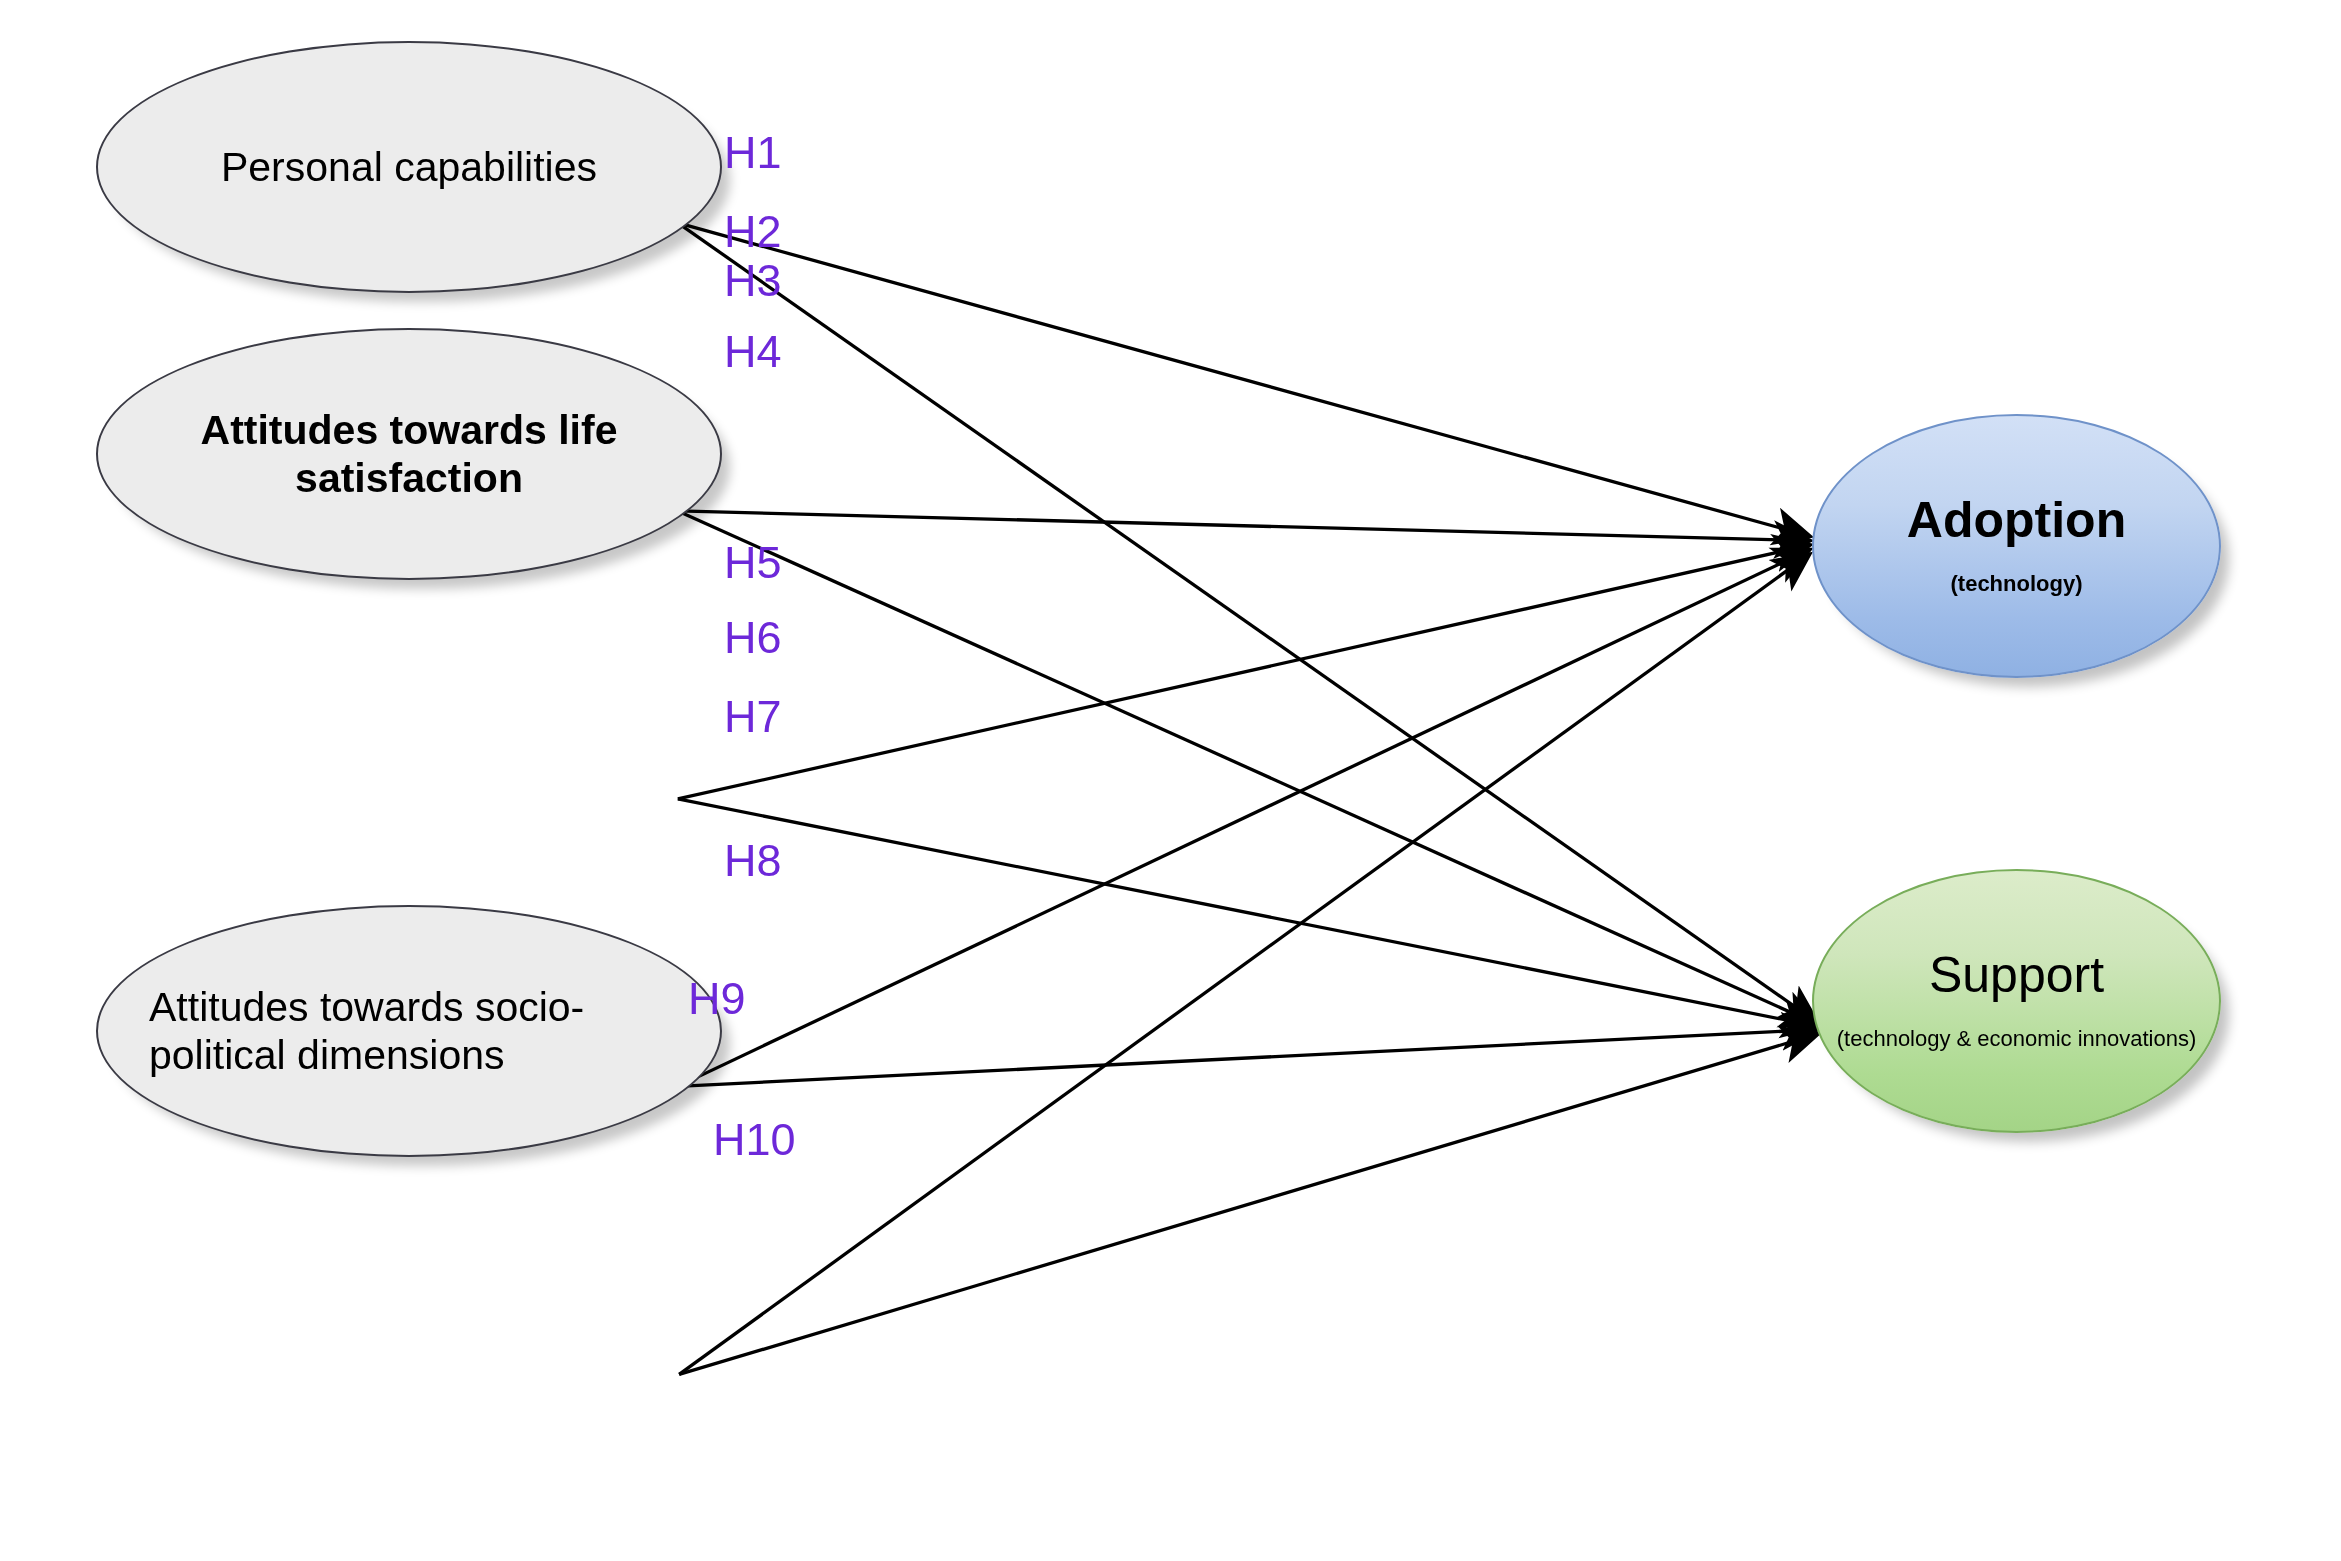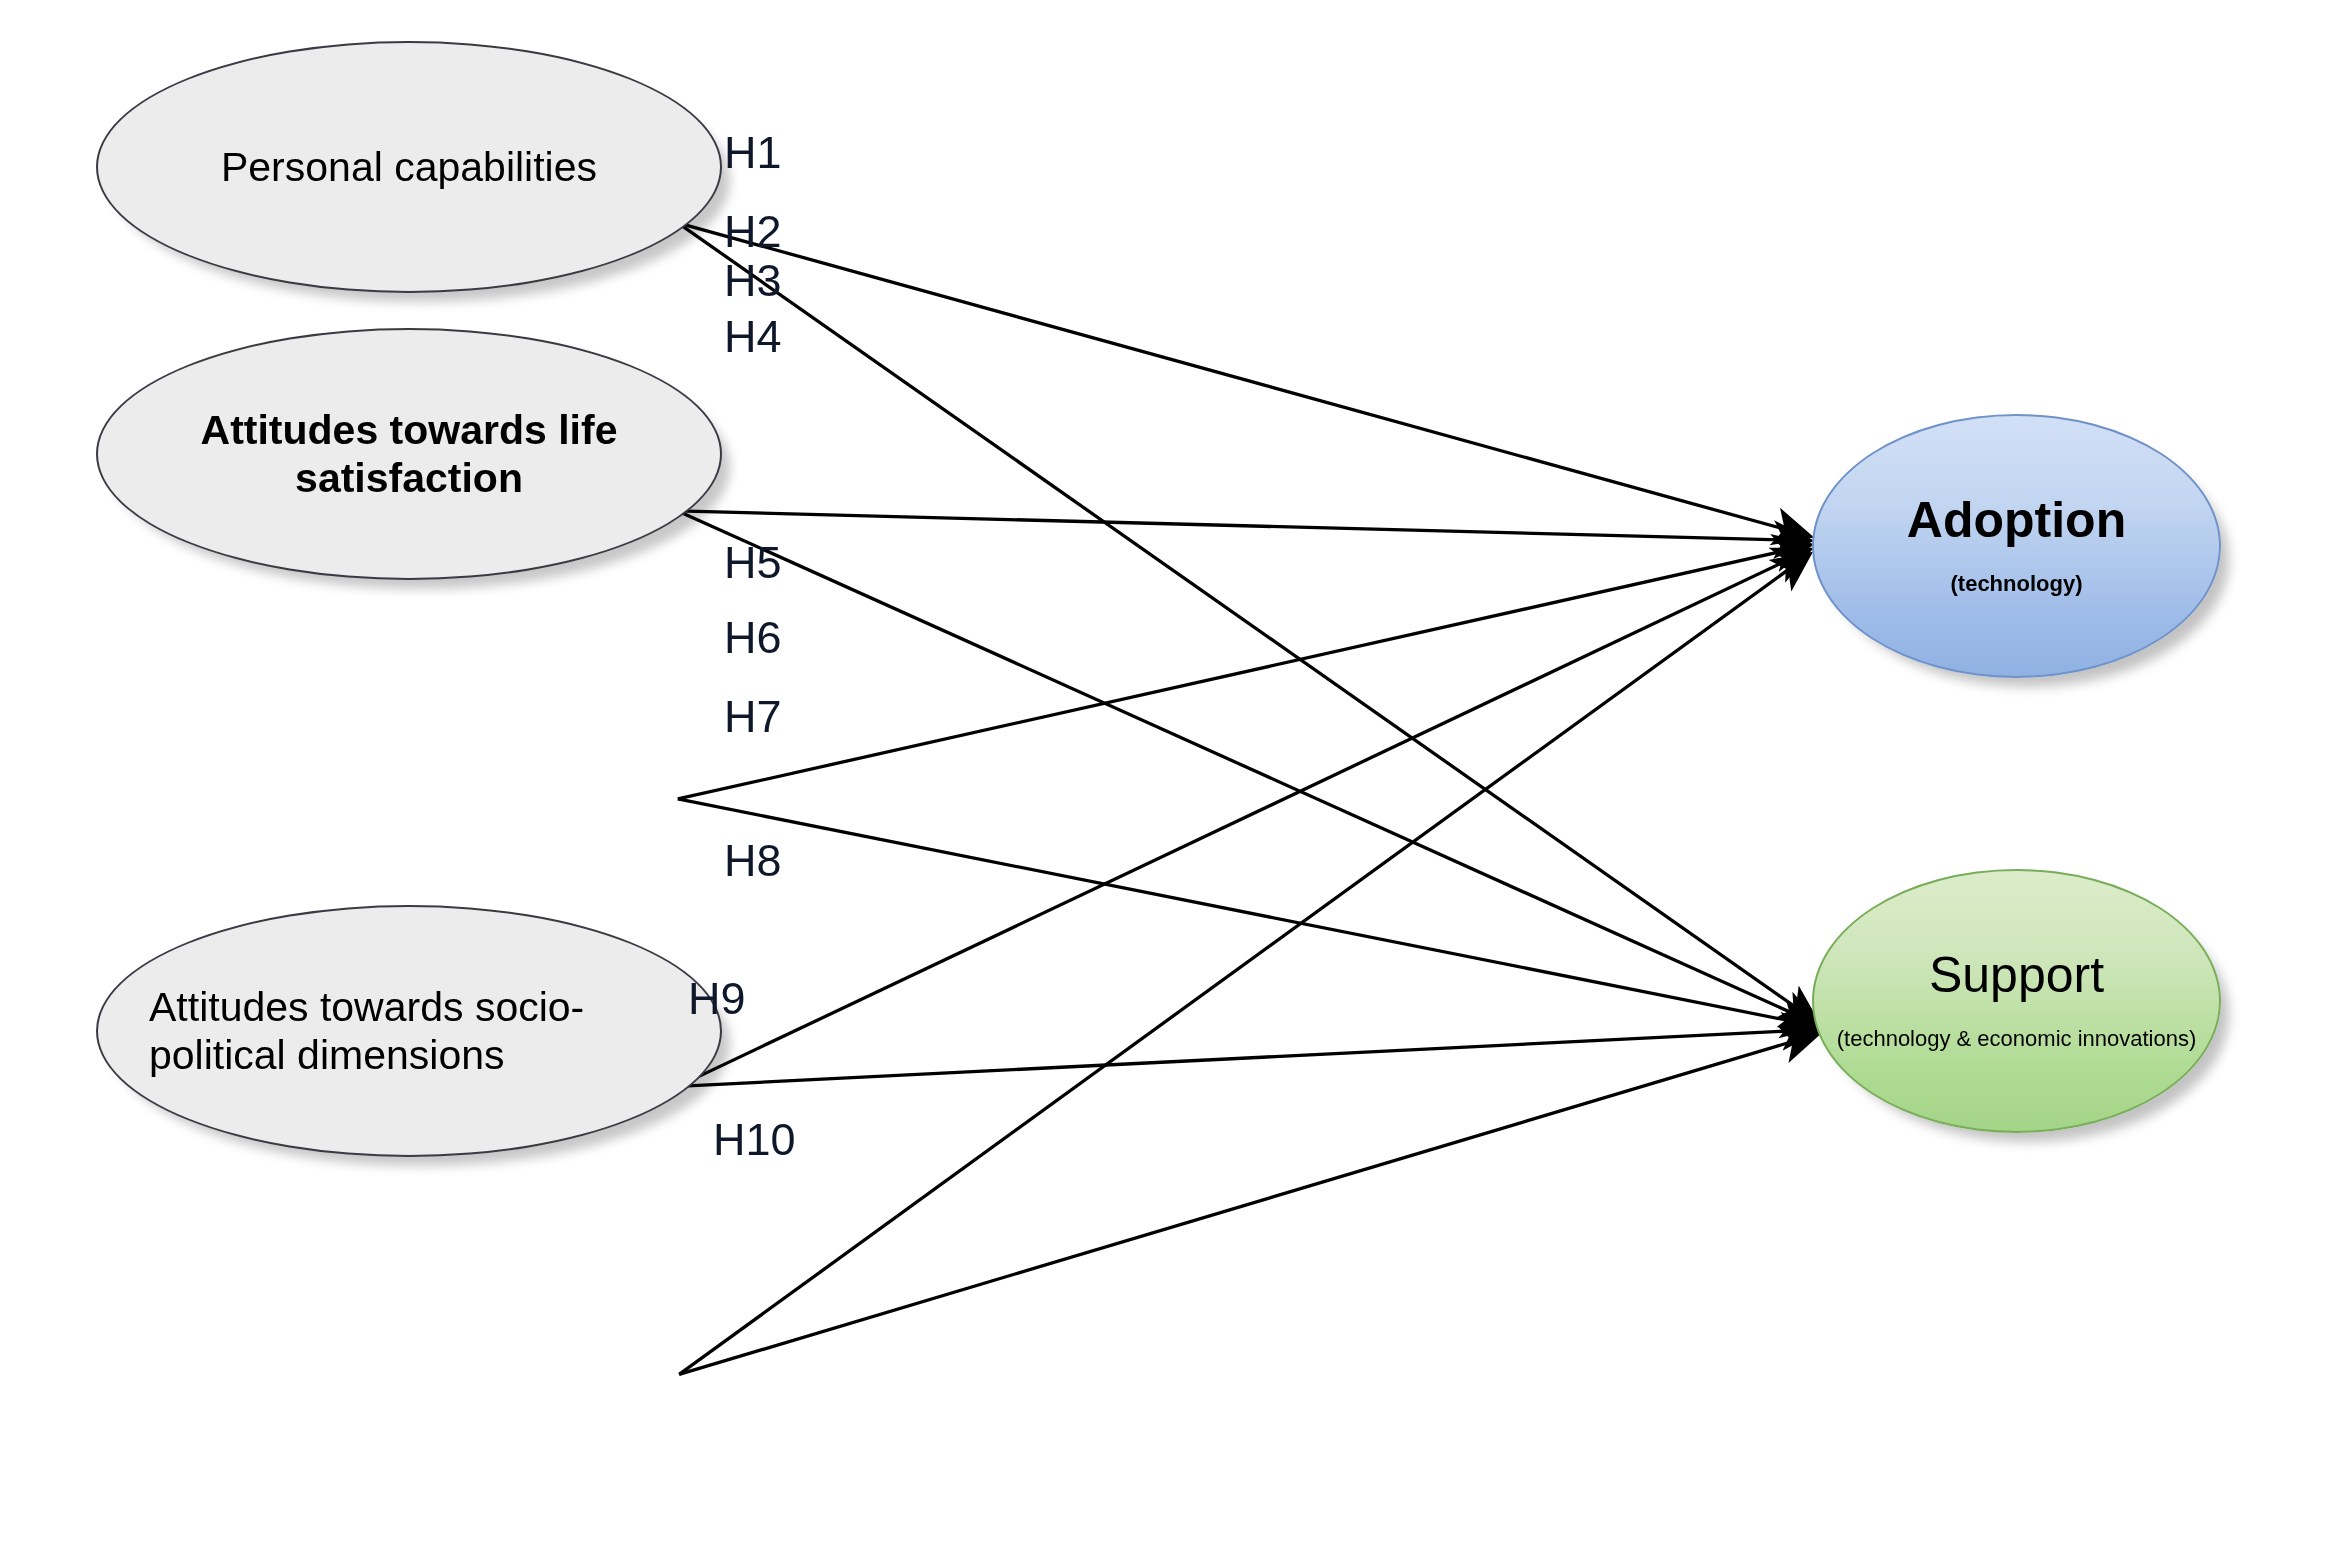--- a/index.html
+++ b/index.html
@@ -22,21 +22,21 @@
   
   .outcome{border-radius:50%;box-shadow:12px 13px 12px -4px rgba(0,0,0,0.24);}
   .outcome .lbl{padding:0 16px;}
   .outcome .title{font-size:50px;display:block;}
   .outcome .sub{font-size:22px;display:block;margin-top:17px;line-height:1.55;}
   #node-adoption{background:linear-gradient(to bottom,#d2e0f6 0%,#c2d5f1 34%,#9dbbe8 78%,#8fb1e3 100%);
                  border:2.6px solid #6f92c9;}
   #node-support{background:linear-gradient(to bottom,#dcecca 0%,#cfe6bb 32%,#aedb92 78%,#a4d487 100%);
                 border:2.6px solid #78ad5a;}
 
-  .hlabel{position:absolute;font-size:45px;color:#0f172a;white-space:nowrap;}
+  .hlabel{position:absolute;font-size:45px;color:#6d28d9;white-space:nowrap;}
 </style>
 </head>
 <body>
 
 <div id="stage">
 
   <svg id="wires" viewBox="0 0 3552 2368" preserveAspectRatio="none">
     <defs>
       <marker id="ah" markerWidth="13" markerHeight="13" refX="10" refY="6.5" orient="auto" markerUnits="strokeWidth">
         <path d="M0,0.6 L12.4,6.5 L0,12.4 L3.1,6.5 Z" fill="#000"></path>
@@ -81,21 +81,21 @@
     <span class="lbl">
       <span class="title">Support</span>
       <span class="sub">(technology &amp; economic innovations)</span>
     </span>
   </div>
 
   <div id="hyp-layer">
       <div class="hlabel" style="left: 724px; top: 127px;">H1</div>
       <div class="hlabel" style="left: 724px; top: 206px;">H2</div>
       <div class="hlabel" style="left: 724px; top: 255px;">H3</div>
-      <div class="hlabel" style="left: 724px; top: 311px;">H4</div>
+      <div class="hlabel" style="left: 724px; top: 326px;">H4</div>
       <div class="hlabel" style="left: 724px; top: 537px;">H5</div>
       <div class="hlabel" style="left: 724px; top: 612px;">H6</div>
       <div class="hlabel" style="left: 724px; top: 691px;">H7</div>
       <div class="hlabel" style="left: 724px; top: 835px;">H8</div>
       <div class="hlabel" style="left: 688px; top: 973px;">H9</div>
       <div class="hlabel" style="left: 713px; top: 1114px;">H10</div>
     </div>
 </div>
 
 

